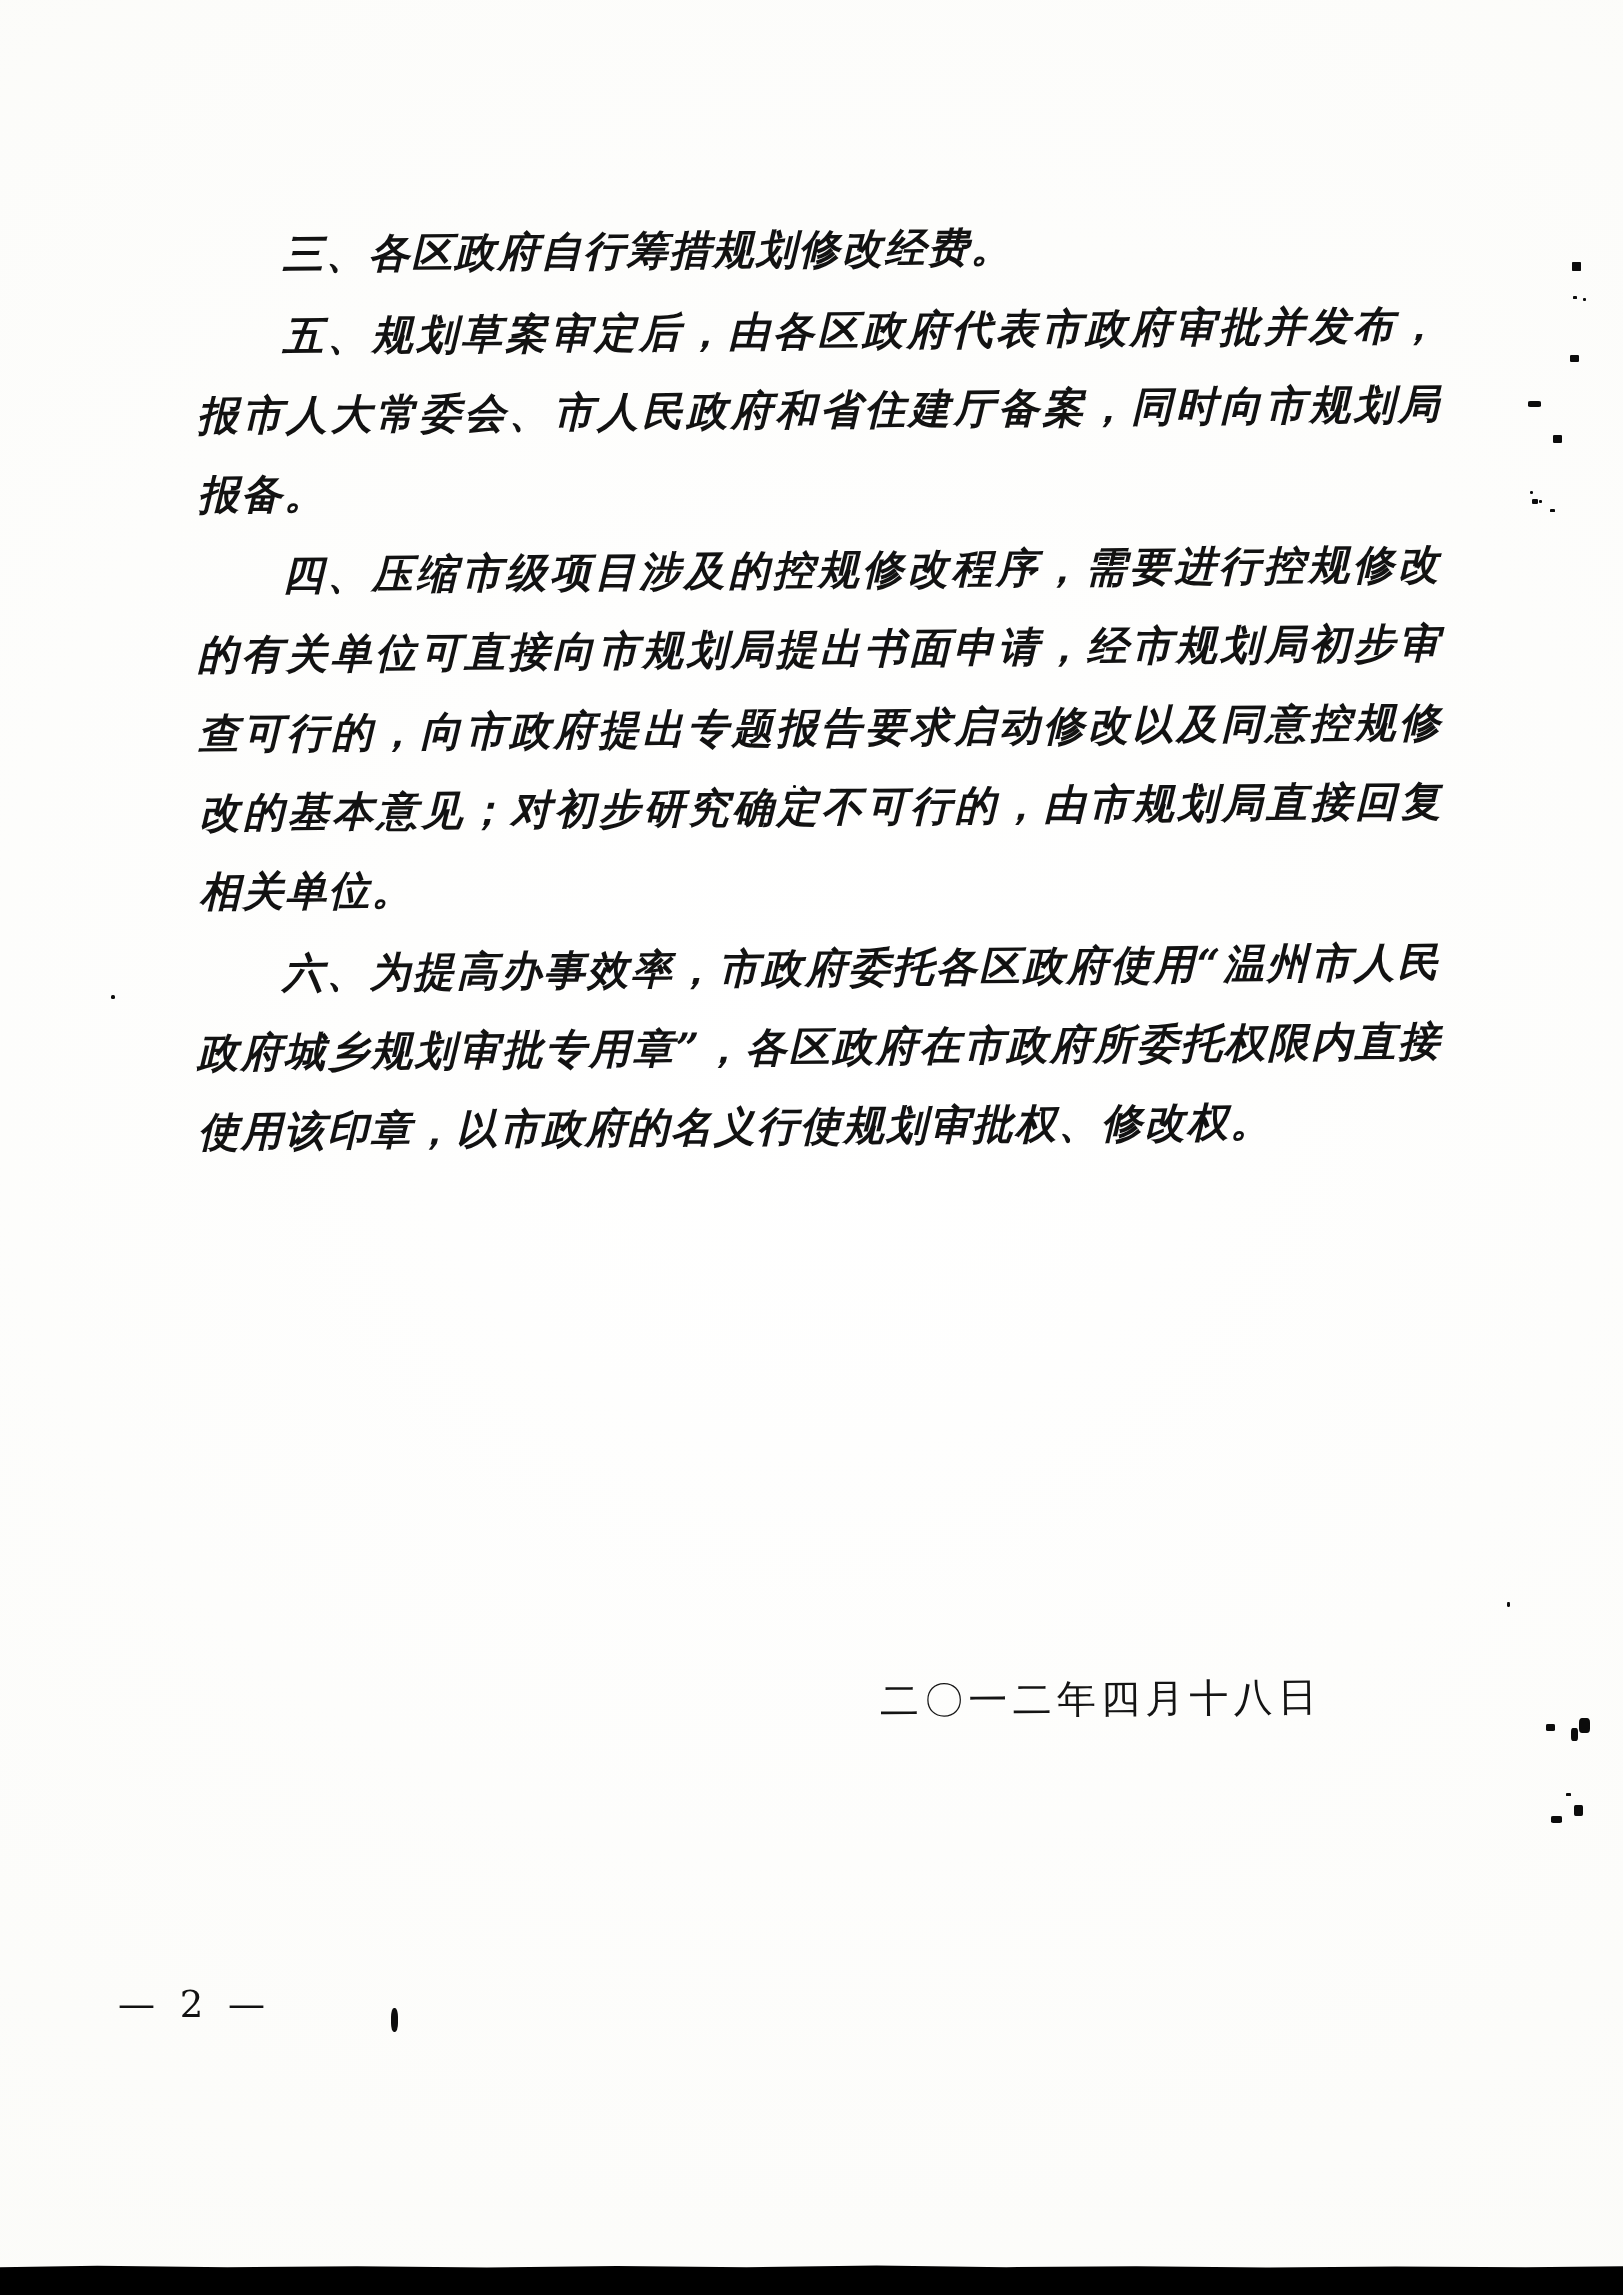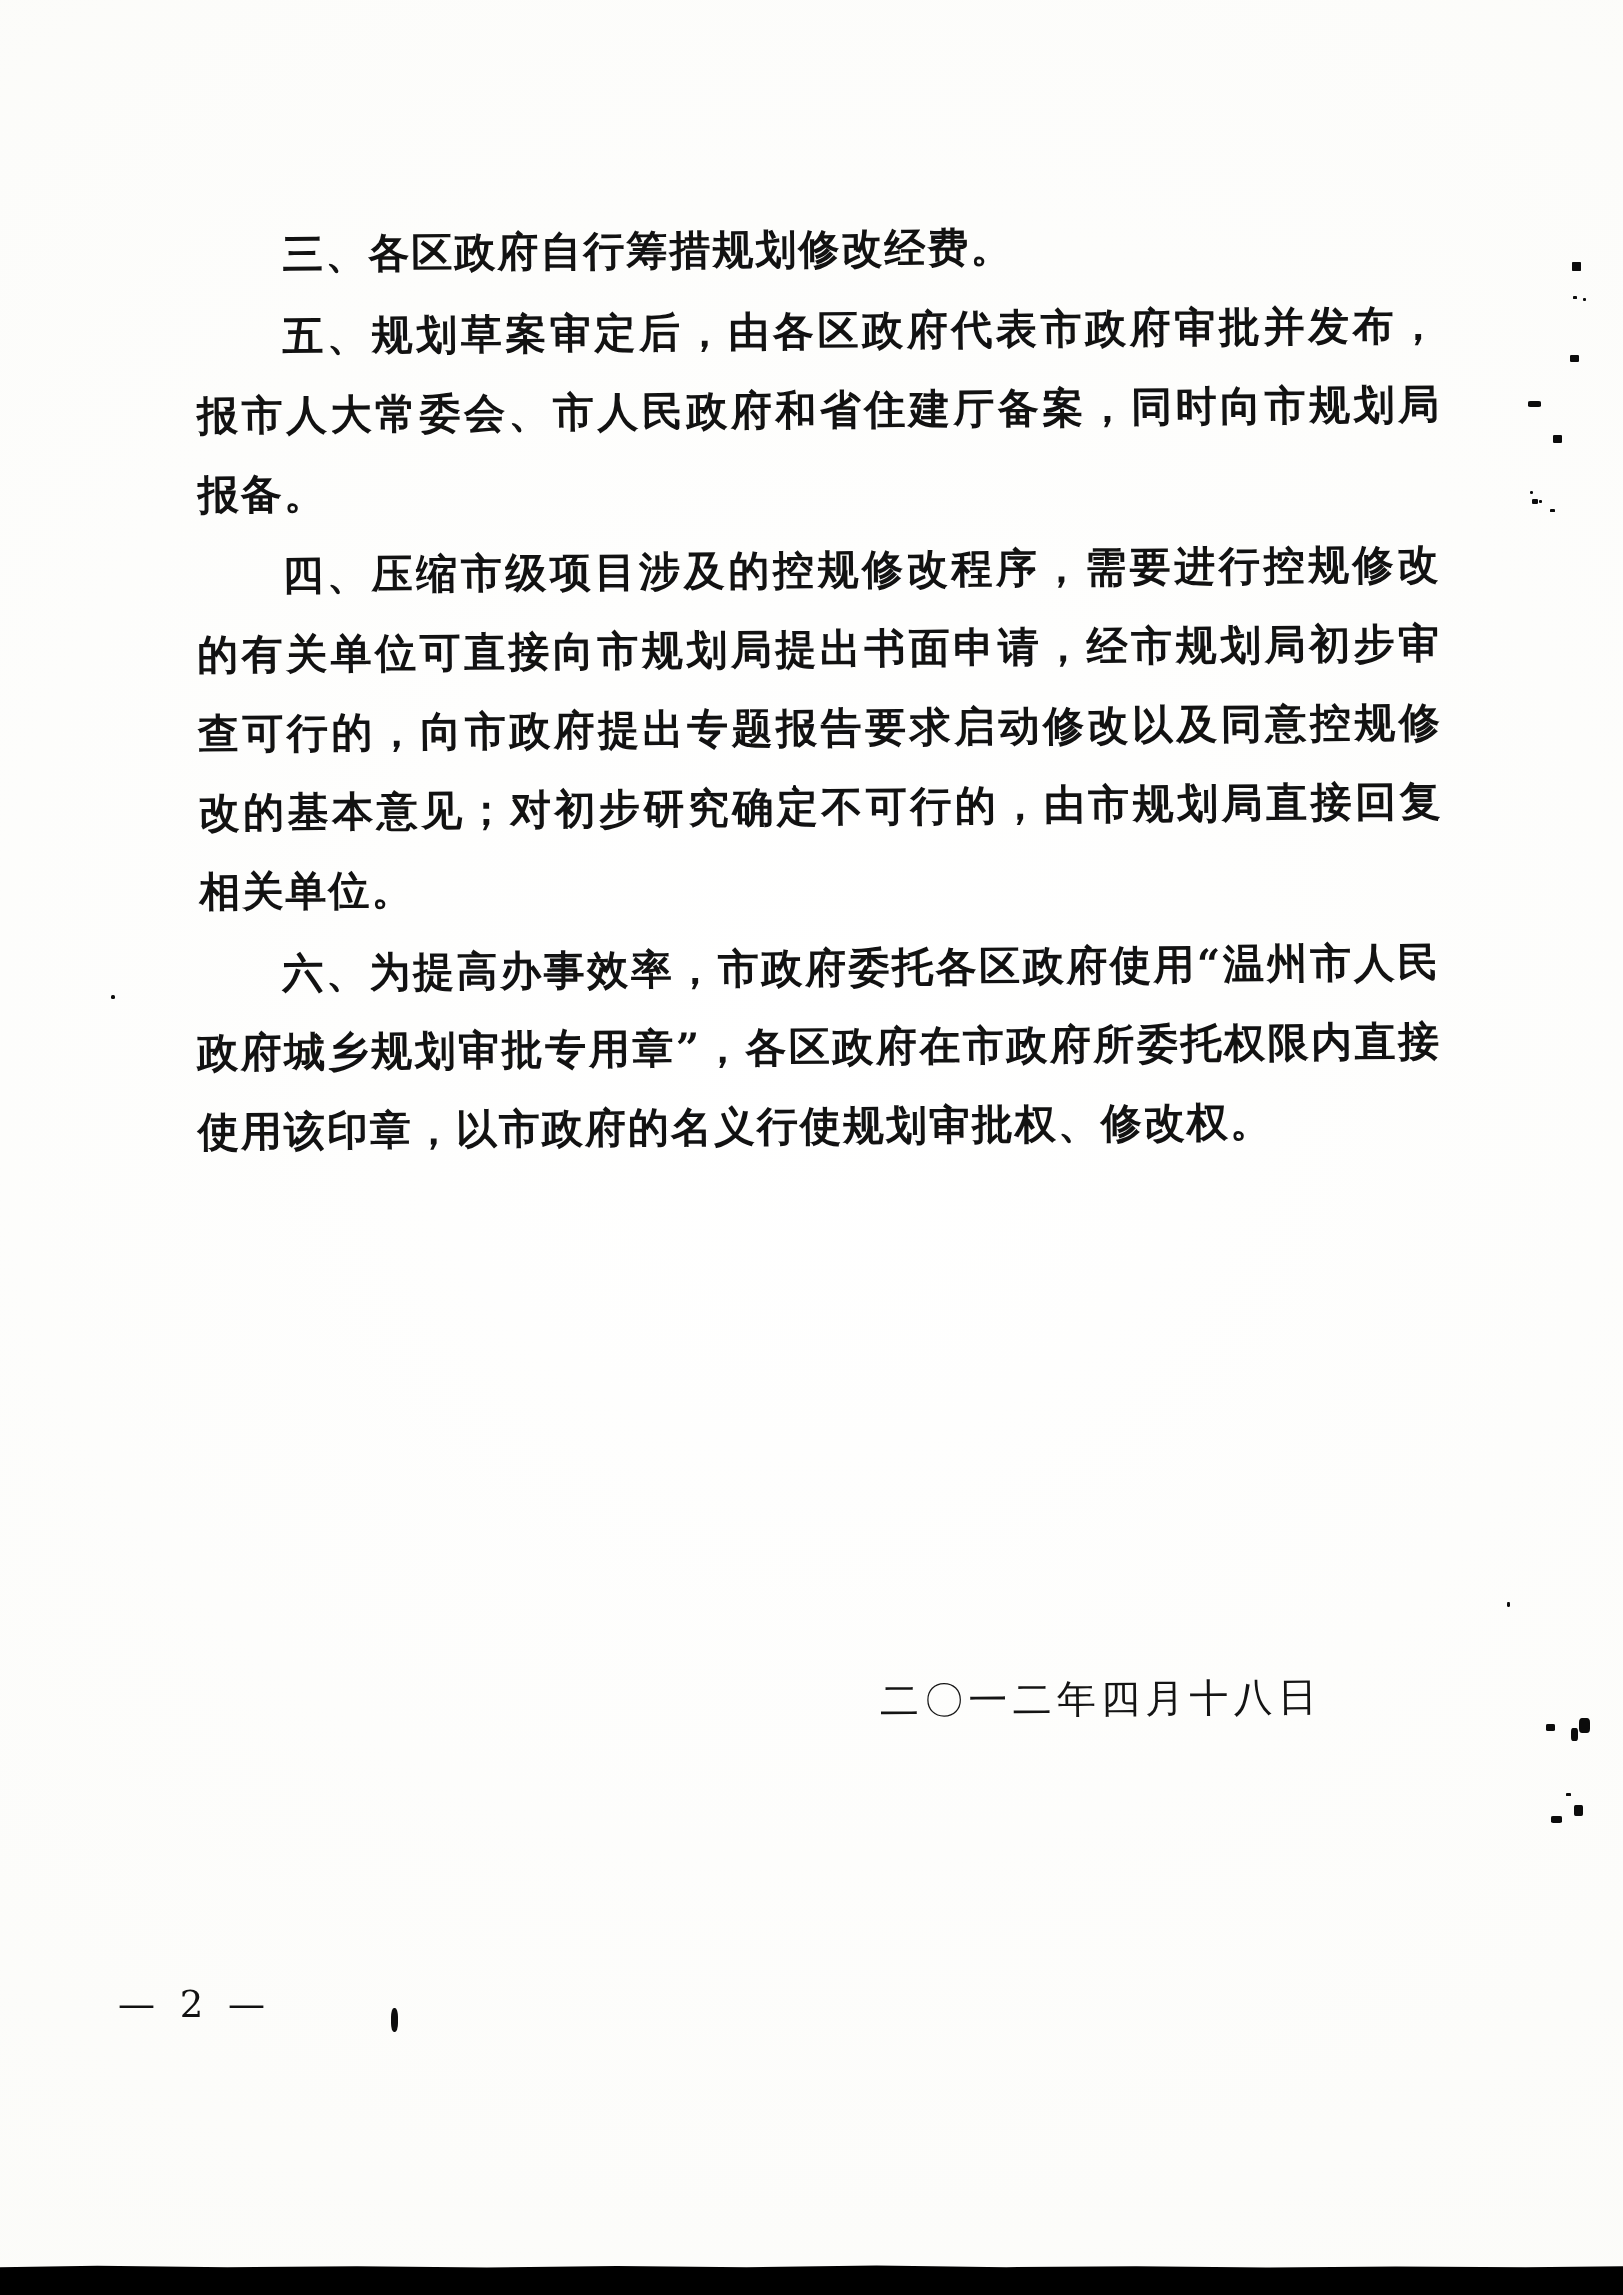--- a/index.html
+++ b/index.html
@@ -66,20 +66,21 @@
     font-size: 41px;
     line-height: 79px;
     color: #121212;
     letter-spacing: 2px;
     text-align: justify;
     text-justify: inter-character;
     -webkit-font-smoothing: none;
   }
   .para.indent {
     text-indent: 86px;
+    font-style: italic;
   }
   .para + .para {
     margin-top: 2.6px;
   }
 
   
   .ink {
     display: block;
     transform: rotate(-0.55deg);
     transform-origin: left top;

